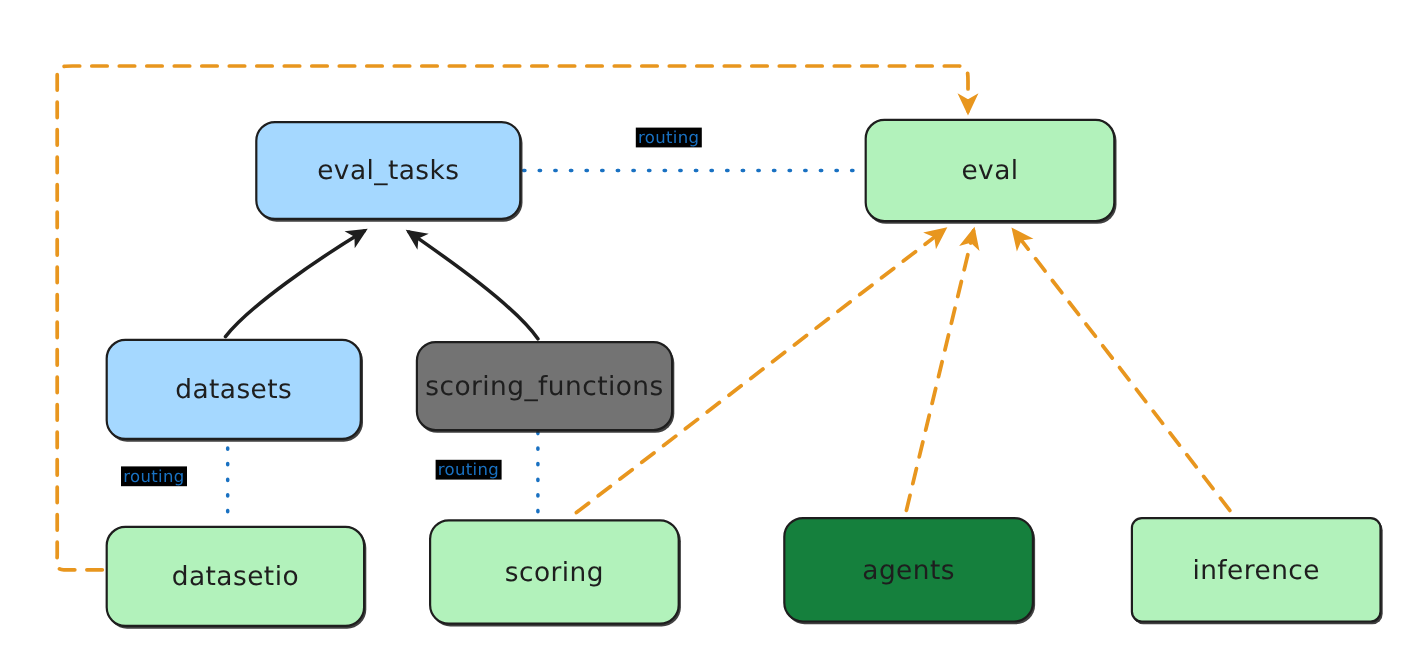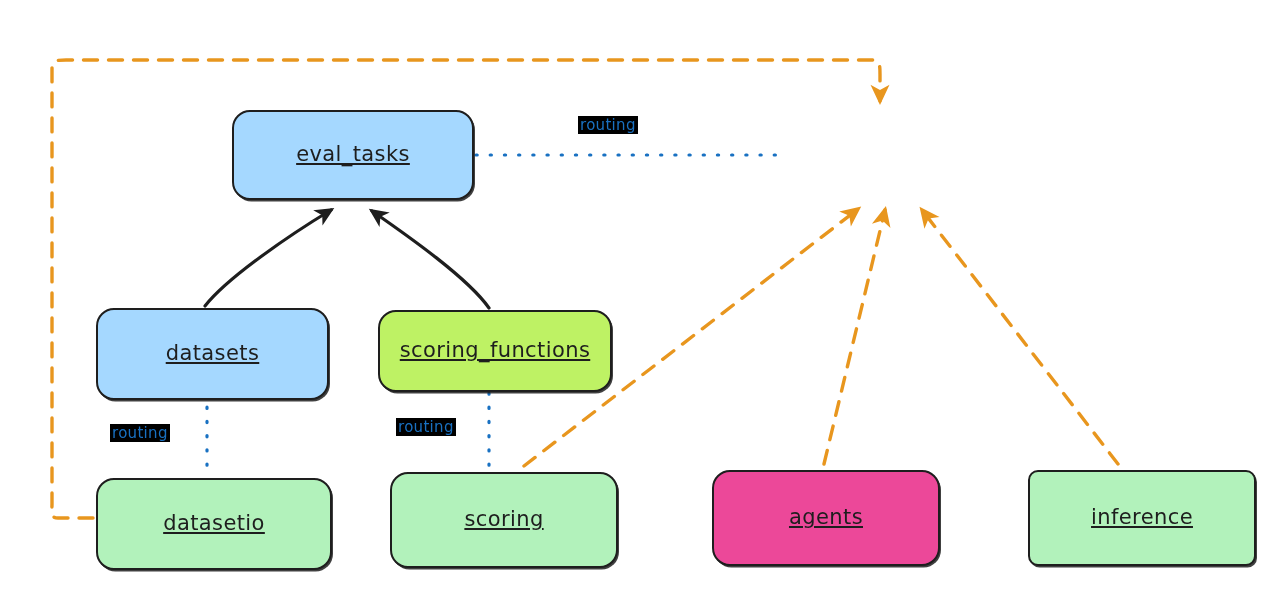--- a/index.html
+++ b/index.html
@@ -31,26 +31,25 @@
     border: 2.6px solid #1e1e1e;
     border-radius: 18px;
     display: flex;
     align-items: center;
     justify-content: center;
     text-align: center;
     box-shadow: 1.5px 2px 0 -0.5px rgba(30,30,30,0.85);
   }
   .node-label {
     font-family: "DejaVu Sans", sans-serif;
-    font-size: 21px;
+    font-size: 24px;
     color: #1e1e1e;
     letter-spacing: 0.4px;
     line-height: 1.1;
     white-space: nowrap;
-    text-decoration: underline;
   }
   .edge-label {
     position: absolute;
     font-family: "DejaVu Sans", sans-serif;
     font-size: 15px;
     color: #1971c2;
     letter-spacing: 0.3px;
     white-space: nowrap;
     background: #000000;
     padding: 0 2px;
@@ -87,38 +86,41 @@
 
     <path d="M824,464 L885,210" fill="none" stroke="#e8961e" stroke-width="3.4" stroke-linecap="round" stroke-dasharray="14 11" marker-end="url(#arrow-orange)"></path>
 
     <path d="M1118,464 L922,210" fill="none" stroke="#e8961e" stroke-width="3.4" stroke-linecap="round" stroke-dasharray="14 11" marker-end="url(#arrow-orange)"></path>
   </svg>
 
   <div class="node" style="left:232px; top:110px; width:242px; height:90px; background:#a5d8ff;">
     <span class="node-label">eval_tasks</span>
   </div>
 
+  <div class="node" style="left:786px; top:108px; width:228px; height:94px; background:#b2f2bb;">
+    <span class="node-label">eval</span>
+  </div>
 
   <div class="node" style="left:96px; top:308px; width:233px; height:92px; background:#a5d8ff;">
     <span class="node-label">datasets</span>
   </div>
 
-  <div class="node" style="left:378px; top:310px; width:234px; height:82px; background:#bef264;">
+  <div class="node" style="left:378px; top:310px; width:234px; height:82px; background:#737373;">
     <span class="node-label">scoring_functions</span>
   </div>
 
   <div class="node" style="left:96px; top:478px; width:236px; height:92px; background:#b2f2bb;">
     <span class="node-label">datasetio</span>
   </div>
 
   <div class="node" style="left:390px; top:472px; width:228px; height:96px; background:#b2f2bb;align-items:center;">
     <span class="node-label">scoring</span>
   </div>
 
-  <div class="node" style="left:712px; top:470px; width:228px; height:96px; background:#ec4899;">
+  <div class="node" style="left:712px; top:470px; width:228px; height:96px; background:#15803d;">
     <span class="node-label">agents</span>
   </div>
 
   <div class="node" style="left:1028px; top:470px; width:228px; height:96px; background:#b2f2bb;border-radius:10px;">
     <span class="node-label">inference</span>
   </div>
 
   <div class="edge-label" style="left:578px; top:116px;">routing</div>
 
   <div class="edge-label" style="left:110px; top:424px;">routing</div>

